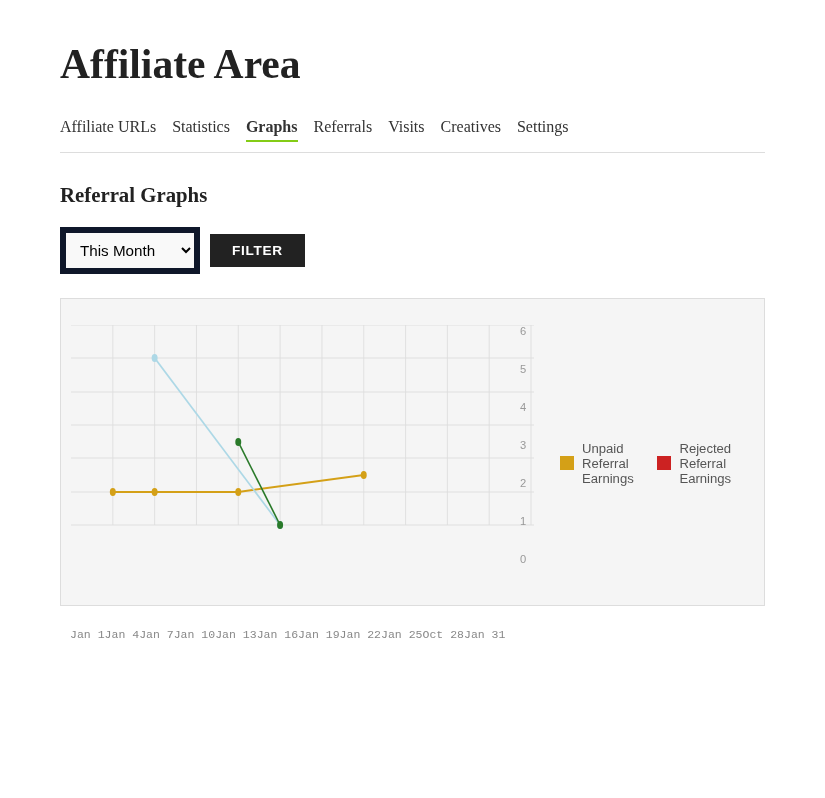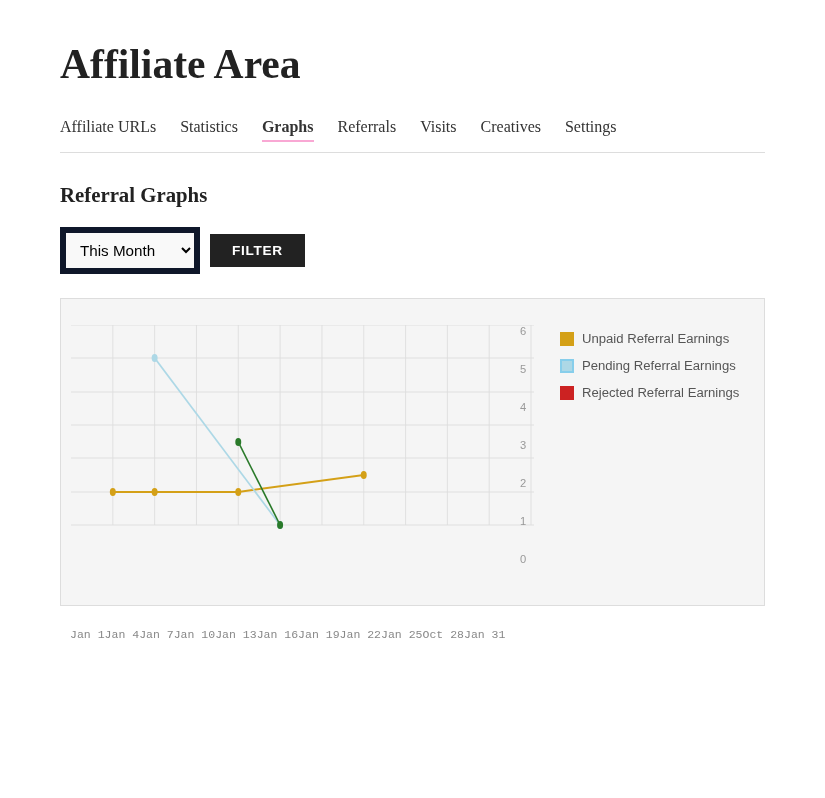--- a/index.html
+++ b/index.html
@@ -10,37 +10,37 @@
       padding: 40px 60px;
     }
     h1 {
       font-size: 2.6em;
       font-weight: bold;
       margin-bottom: 30px;
       color: #222;
     }
     nav {
       display: flex;
-      gap: 24px;
+      gap: 16px;
       border-bottom: 1px solid #ddd;
       padding-bottom: 10px;
       margin-bottom: 30px;
       flex-wrap: wrap;
     }
     nav a {
       text-decoration: none;
       color: #333;
       font-size: 1em;
       font-family: Georgia, serif;
       border-bottom: 2px solid transparent;
       padding-bottom: 4px;
     }
     nav a.active {
       font-weight: bold;
-      border-bottom: 2px solid #f9a8d4;
+      border-bottom: 2px solid #84cc16;
     }
     h2.section-title {
       font-size: 1.3em;
       font-weight: bold;
       margin-bottom: 20px;
       color: #222;
     }
     .filter-row {
       display: flex;
       align-items: center;
@@ -82,21 +82,21 @@
       position: relative;
       padding: 10px 10px 40px 10px;
       min-height: 280px;
     }
     .legend {
       width: 220px;
       padding: 10px 16px;
       font-family: Arial, sans-serif;
       font-size: 0.82em;
       display: flex;
-      flex-direction: column;
+      flex-direction: row;
       gap: 12px;
       justify-content: flex-start;
       padding-top: 16px;
     }
     .legend-item {
       display: flex;
       align-items: center;
       gap: 8px;
       color: #555;
     }
@@ -213,24 +213,20 @@
         <span>3</span>
         <span>4</span>
         <span>5</span>
         <span>6</span>
       </div>
     </div>
     <div class="legend">
       <div class="legend-item">
         <div class="legend-color" style="background:#d4a017;border-color:#d4a017;"></div>
         <span>Unpaid Referral Earnings</span>
-      </div>
-      <div class="legend-item">
-        <div class="legend-color" style="background:#add8e6;border-color:#87ceeb;"></div>
-        <span>Pending Referral Earnings</span>
       </div>
       <div class="legend-item">
         <div class="legend-color" style="background:#cc2222;border-color:#cc2222;"></div>
         <span>Rejected Referral Earnings</span>
       </div>
     </div>
   </div>
   <div class="x-labels" style="padding-left: 10px; padding-right: 240px;">
     <span>Jan 1</span>
     <span>Jan 4</span>

